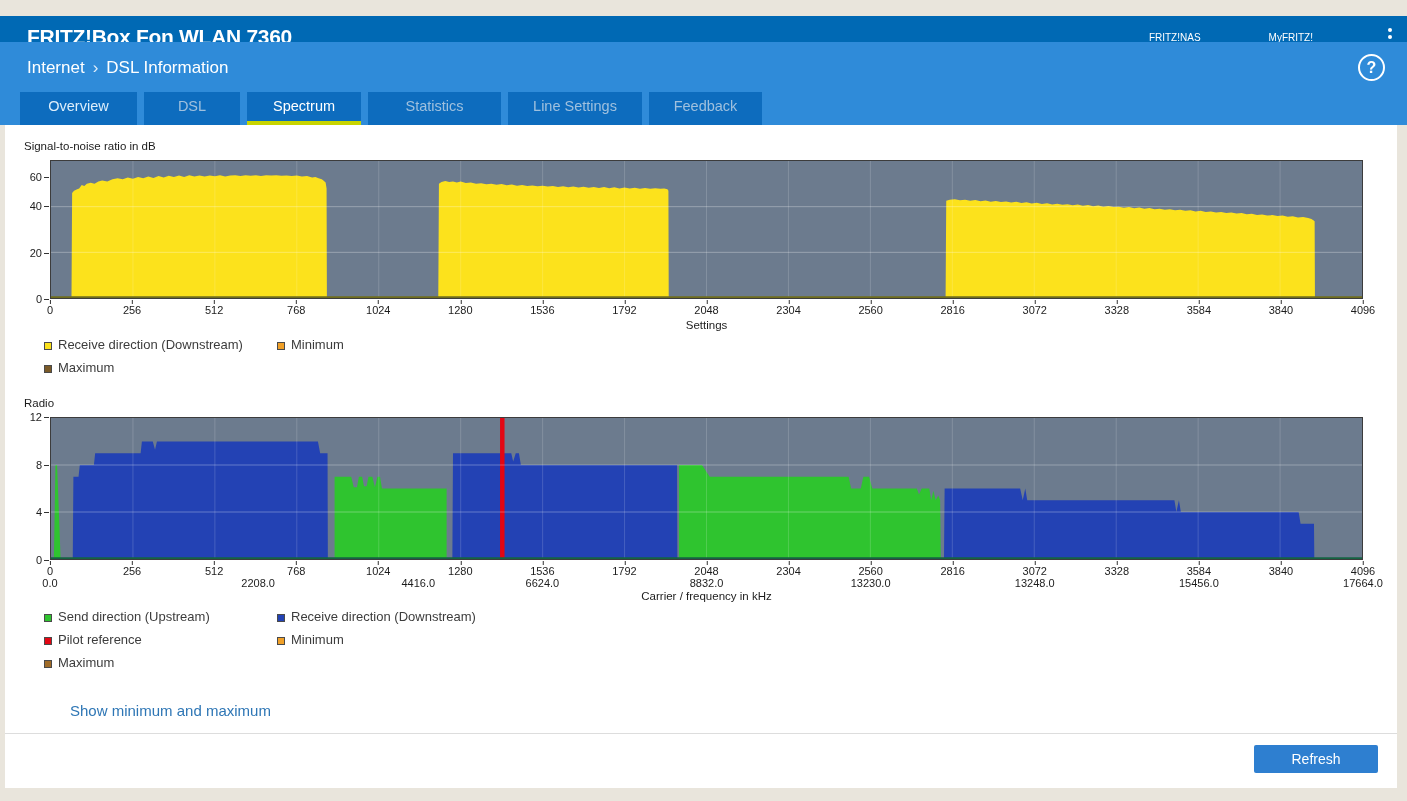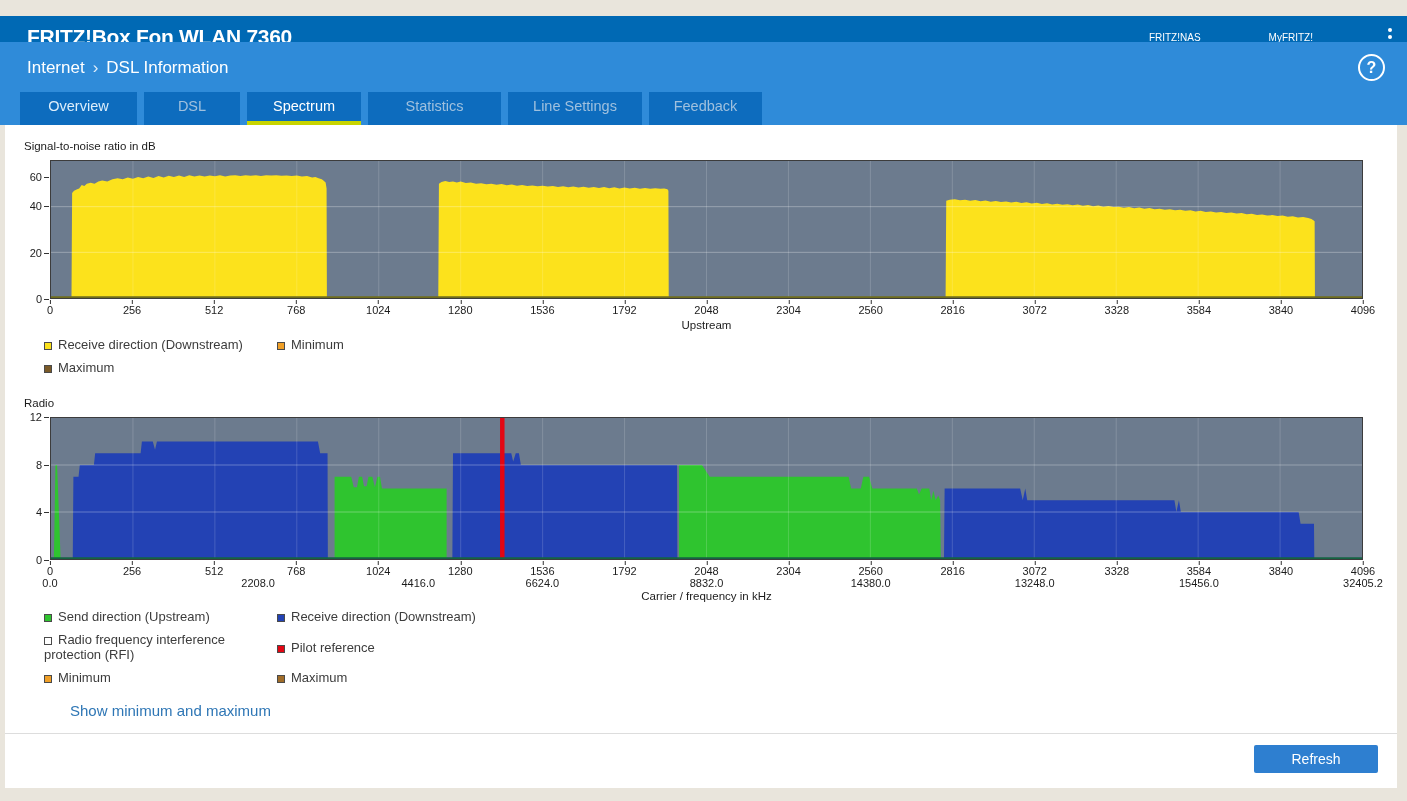--- a/index.html
+++ b/index.html
@@ -152,21 +152,21 @@
         <span class="xtick" style="left: 50%;">2048</span>
         <span class="xtick" style="left: 56.25%;">2304</span>
         <span class="xtick" style="left: 62.5%;">2560</span>
         <span class="xtick" style="left: 68.75%;">2816</span>
         <span class="xtick" style="left: 75%;">3072</span>
         <span class="xtick" style="left: 81.25%;">3328</span>
         <span class="xtick" style="left: 87.5%;">3584</span>
         <span class="xtick" style="left: 93.75%;">3840</span>
         <span class="xtick" style="left: 100%;">4096</span>
       </div>
-    <div class="x-axis-label">Upstream</div>
+    <div class="x-axis-label">Settings</div>
     <div class="legend">
       <span><span class="swatch" style="background: rgb(252, 226, 28);"></span><span>Receive direction (Downstream)</span></span>
       <span><span class="swatch" style="background: rgb(240, 160, 40);"></span><span>Minimum</span></span>
       <span><span class="swatch" style="background: rgb(122, 90, 40);"></span><span>Maximum</span></span>
     </div>
   </div>
 
   <div id="chart2">
     <div class="chart-title">Radio</div>
     <div class="y-ticks">
@@ -222,30 +222,29 @@
         <span class="xtick" style="left: 87.5%;">3584</span>
         <span class="xtick" style="left: 93.75%;">3840</span>
         <span class="xtick" style="left: 100%;">4096</span>
       </div>
     <div class="f-ticks">
         <span class="ftick" style="left: 0%;">0.0</span>
         <span class="ftick" style="left: 12.5%; margin-left: 44px;">2208.0</span>
         <span class="ftick" style="left: 25%; margin-left: 40px;">4416.0</span>
         <span class="ftick" style="left: 37.5%;">6624.0</span>
         <span class="ftick" style="left: 50%; text-align: center;">8832.0</span>
-        <span class="ftick" style="left: 62.5%;">14380.0</span>
+        <span class="ftick" style="left: 62.5%;">13230.0</span>
         <span class="ftick" style="left: 75%;">13248.0</span>
         <span class="ftick" style="left: 87.5%;">15456.0</span>
-        <span class="ftick" style="left: 100%;">32405.2</span>
+        <span class="ftick" style="left: 100%;">17664.0</span>
       </div>
     <div class="x-axis-label">Carrier / frequency in kHz</div>
     <div class="legend">
       <span><span class="swatch" style="background: rgb(47, 196, 47);"></span><span>Send direction (Upstream)</span></span>
       <span><span class="swatch" style="background: rgb(35, 66, 180);"></span><span>Receive direction (Downstream)</span></span>
-      <span><span class="swatch" style="background: rgb(255, 255, 255);"></span><span>Radio frequency interference protection (RFI)</span></span>
       <span><span class="swatch" style="background: rgb(227, 6, 19);"></span><span>Pilot reference</span></span>
       <span><span class="swatch" style="background: rgb(240, 160, 40);"></span><span>Minimum</span></span>
       <span><span class="swatch" style="background: rgb(160, 108, 40);"></span><span>Maximum</span></span>
     </div>
   </div>
 
   <div class="minmax-link" style="top:577px">Show minimum and maximum</div>
   <div class="divider" style="top:608px"></div>
   <div class="refresh-btn" style="top:620px">Refresh</div>
 

